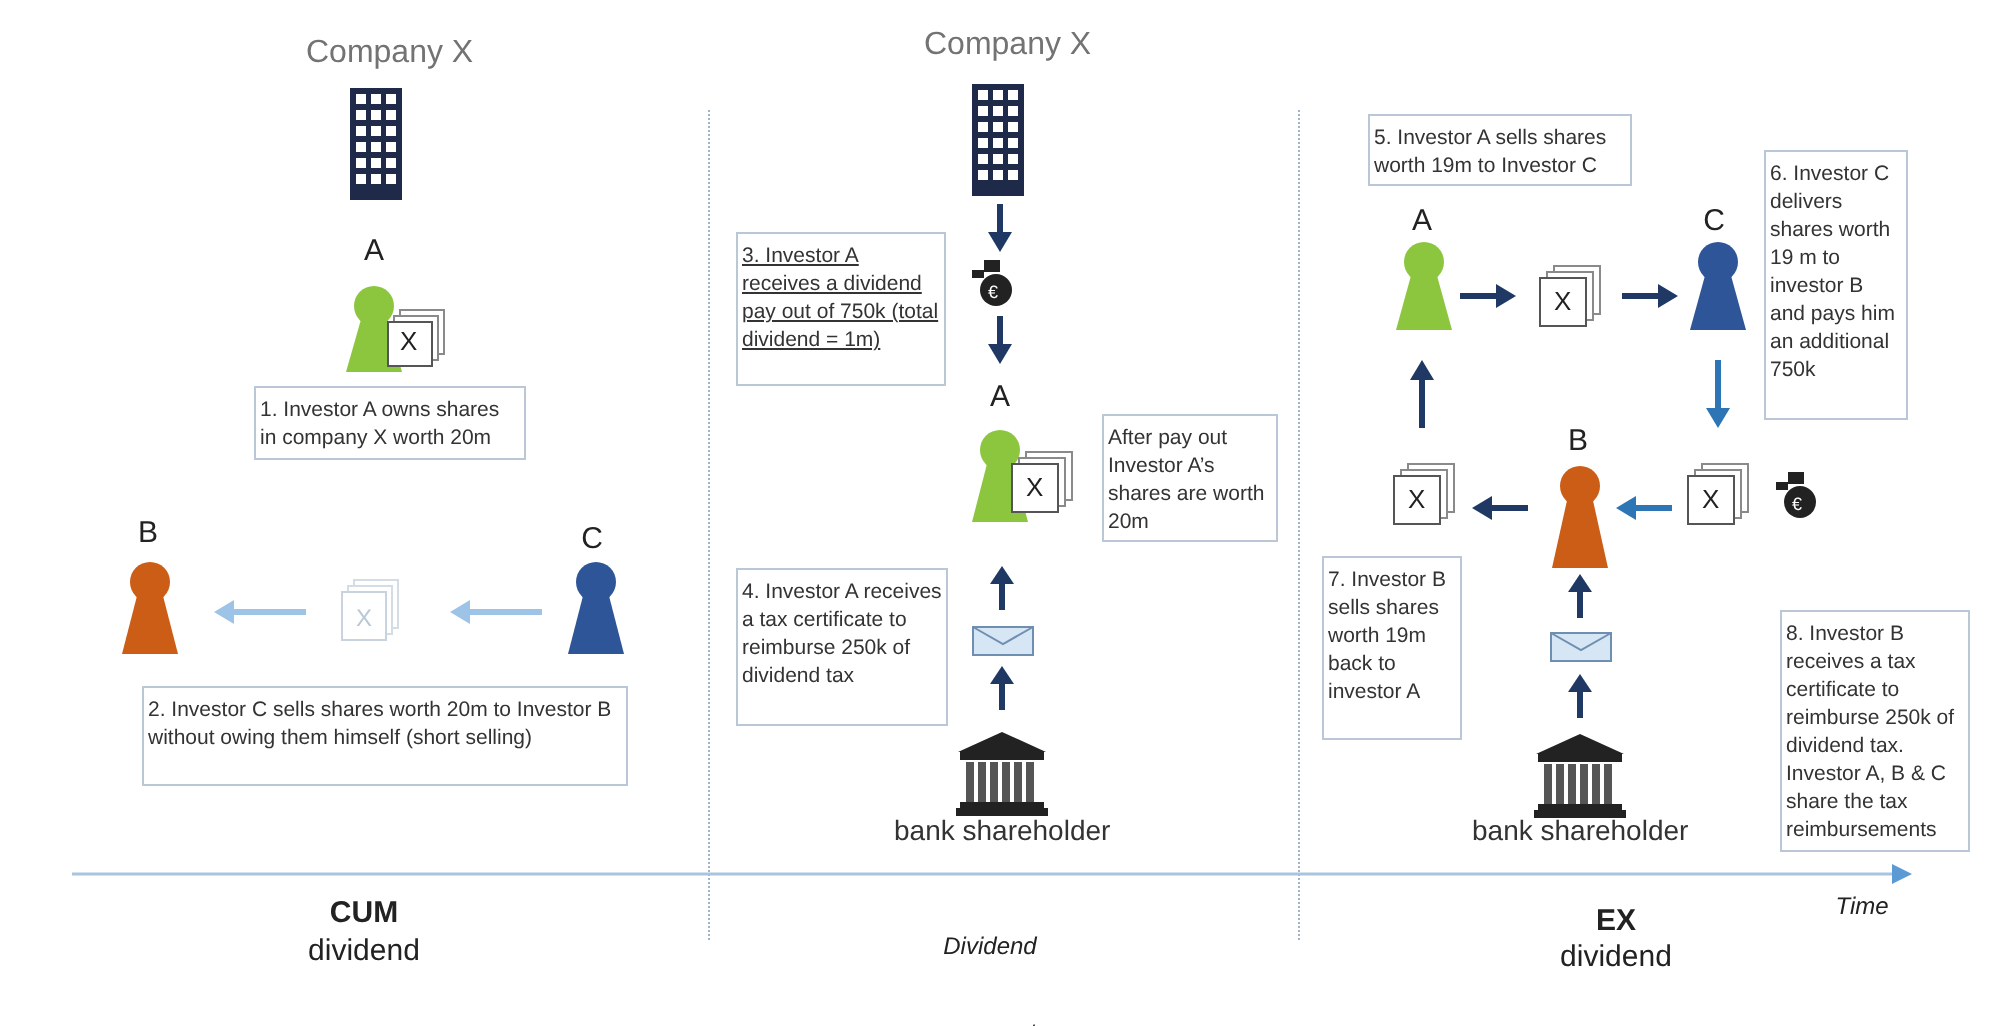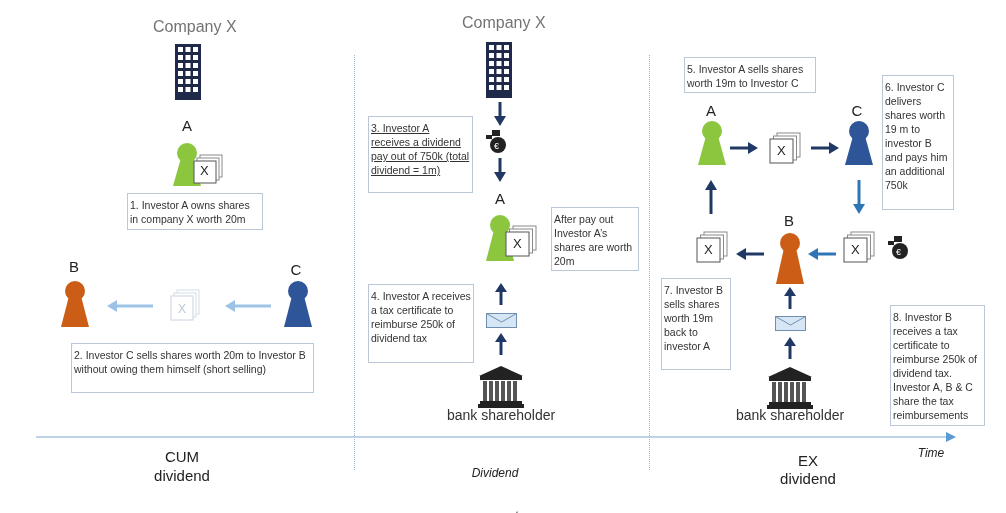--- a/index.html
+++ b/index.html
@@ -3,21 +3,21 @@
 <meta charset="utf-8">
 <style>
   html, body { margin: 0; padding: 0; background: #ffffff; }
   body { width: 1006px; height: 513px; position: relative; overflow: hidden;
          font-family: "Liberation Sans", sans-serif; color: #222; }
   .abs { position: absolute; }
   .title { font-size: 16px; color: #737373; }
   .letter { font-size: 15px; color: #222; text-align: center; width: 20px; }
   .box { position: absolute; border: 1.5px solid #b9c7d6; background: #fff;
          font-size: 10.5px; line-height: 14px; color: #333; padding: 4px 2px; box-sizing: border-box; }
-  .phase-bold { font-weight: normal; font-size: 15px; text-align: center; }
+  .phase-bold { font-weight: bold; font-size: 15px; text-align: center; }
   .phase { font-size: 15px; text-align: center; }
   .phase-it { font-style: italic; font-size: 12px; text-align: center; }
   .vsep { position: absolute; top: 55px; height: 415px; border-left: 1.5px dotted #9fb4c8; }
   svg { position: absolute; overflow: visible; }
 </style>
 </head>
 <body>
 
 <div class="vsep" style="left:354px;"></div>
 <div class="vsep" style="left:649px;"></div>

